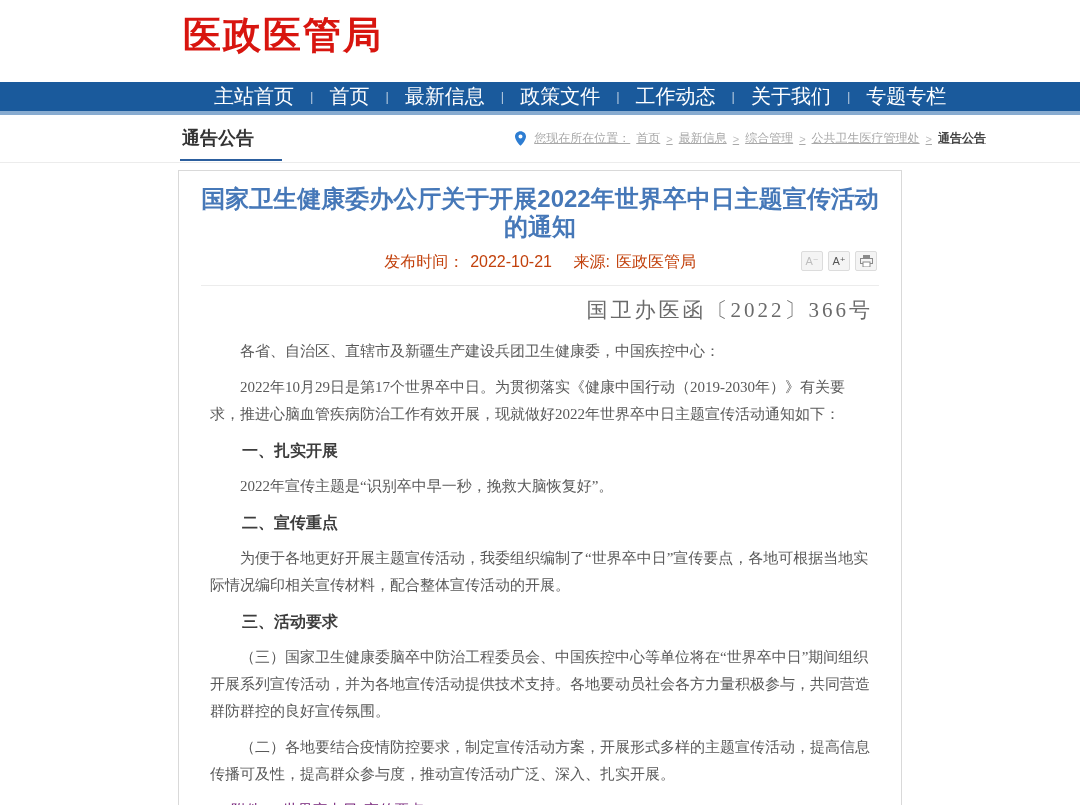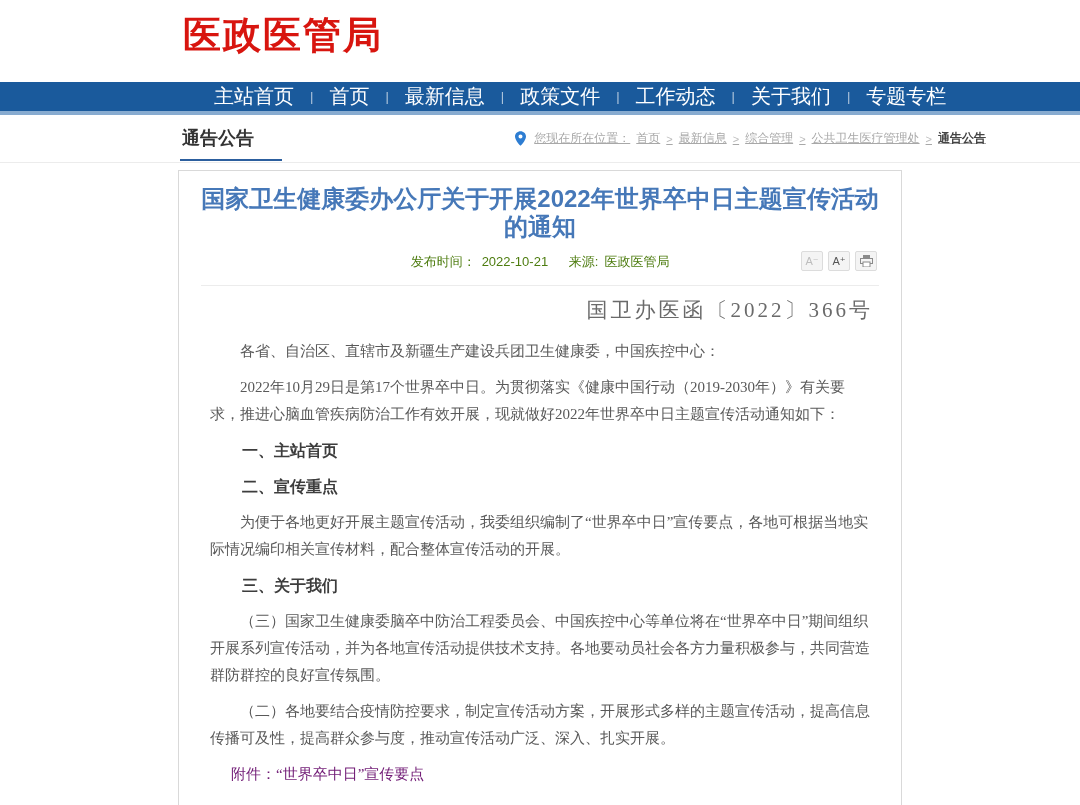--- a/index.html
+++ b/index.html
@@ -23,21 +23,21 @@
   .crumb-sep{color:#bbb;font-size:11px;}
   .crumb-link{color:#a8a8a8;text-decoration:none;cursor:pointer;}
   .crumb-current{color:#444;font-weight:bold;}
   .pin{margin-right:2px;flex:0 0 auto;}
   
   .article-panel{box-sizing:border-box;margin-left:178px;margin-top:7px;width:724px;height:642px;
     border:1px solid #d9d9d9;background:#fff;padding:14px 22px 0 22px;overflow:hidden;}
   .article-title{margin:0;text-align:center;font-size:24px;font-weight:bold;
     color:var(--title-blue,#4678b8);line-height:28px;}
   .meta-row{position:relative;margin-top:10px;height:22px;}
-  .meta-center{text-align:center;font-size:13px;color:#4d7c0f;line-height:22px;}
+  .meta-center{text-align:center;font-size:16px;color:#c2410c;line-height:22px;}
   .meta-center span{margin:0 3px;}
   .tools{position:absolute;right:2px;top:0;display:flex;gap:5px;}
   .tool{box-sizing:border-box;width:22px;height:20px;background:#f4f4f4;border:1px solid #dcdcdc;
     border-radius:2px;font-size:11px;line-height:1;color:#555;cursor:pointer;padding:0;
     display:flex;align-items:center;justify-content:center;font-family:inherit;}
   .tool.dim{color:#bdbdbd;}
   .divider{border:none;border-top:1px solid #ececec;margin:12px 0 0 0;}
   .doc-number{margin-top:12px;text-align:right;padding-right:6px;font-size:21px;color:#6a6a6a;
     letter-spacing:3px;font-family:"Liberation Serif","DejaVu Serif",serif;line-height:24px;}
   .body-text{margin-top:16px;font-family:"Liberation Serif","DejaVu Serif",serif;
@@ -115,23 +115,24 @@
     </div>
   </div>
 
   <hr class="divider">
 
   <div class="doc-number">国卫办医函〔2022〕366号</div>
 
   <div class="body-text" id="paragraphs">
       <p class="text">各省、自治区、直辖市及新疆生产建设兵团卫生健康委，中国疾控中心：</p>
       <p class="text">2022年10月29日是第17个世界卒中日。为贯彻落实《健康中国行动（2019-2030年）》有关要求，推进心脑血管疾病防治工作有效开展，现就做好2022年世界卒中日主题宣传活动通知如下：</p>
-      <p class="heading">一、主站首页</p>
+      <p class="heading">一、扎实开展</p>
+      <p class="text">2022年宣传主题是“识别卒中早一秒，挽救大脑恢复好”。</p>
       <p class="heading">二、宣传重点</p>
       <p class="text">为便于各地更好开展主题宣传活动，我委组织编制了“世界卒中日”宣传要点，各地可根据当地实际情况编印相关宣传材料，配合整体宣传活动的开展。</p>
-      <p class="heading">三、关于我们</p>
+      <p class="heading">三、活动要求</p>
       <p class="text">（三）国家卫生健康委脑卒中防治工程委员会、中国疾控中心等单位将在“世界卒中日”期间组织开展系列宣传活动，并为各地宣传活动提供技术支持。各地要动员社会各方力量积极参与，共同营造群防群控的良好宣传氛围。</p>
       <p class="text">（二）各地要结合疫情防控要求，制定宣传活动方案，开展形式多样的主题宣传活动，提高信息传播可及性，提高群众参与度，推动宣传活动广泛、深入、扎实开展。</p>
     </div>
 
   <p class="attachment">附件：“世界卒中日”宣传要点</p>
 
 </main>
 
 </body></html>

